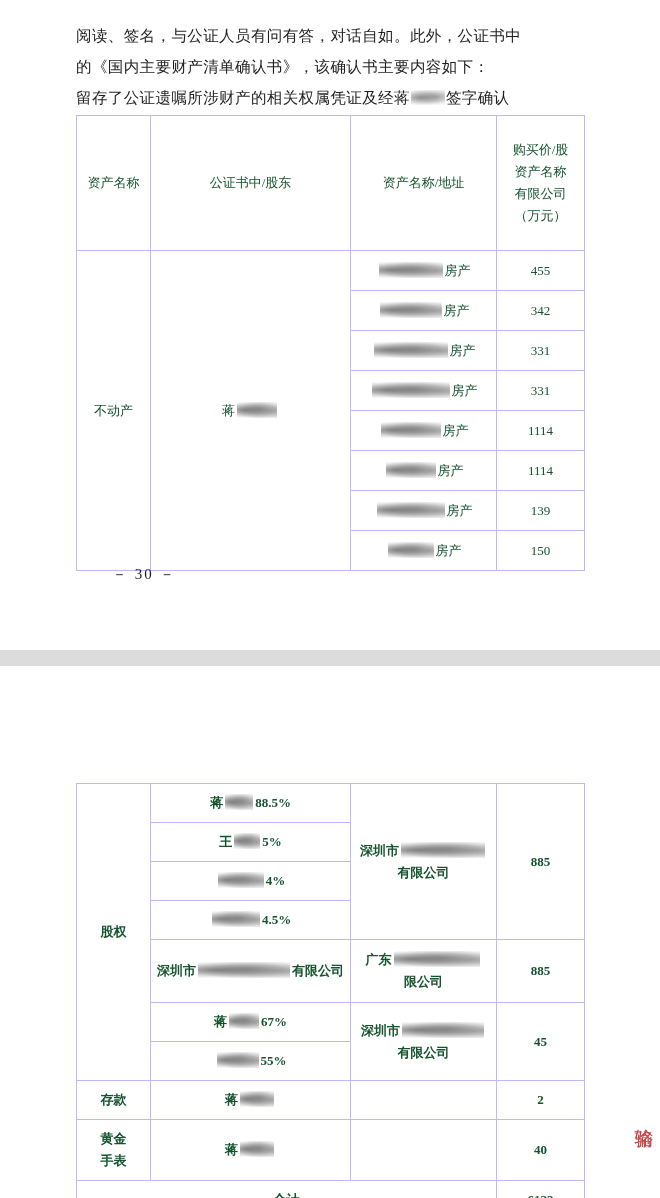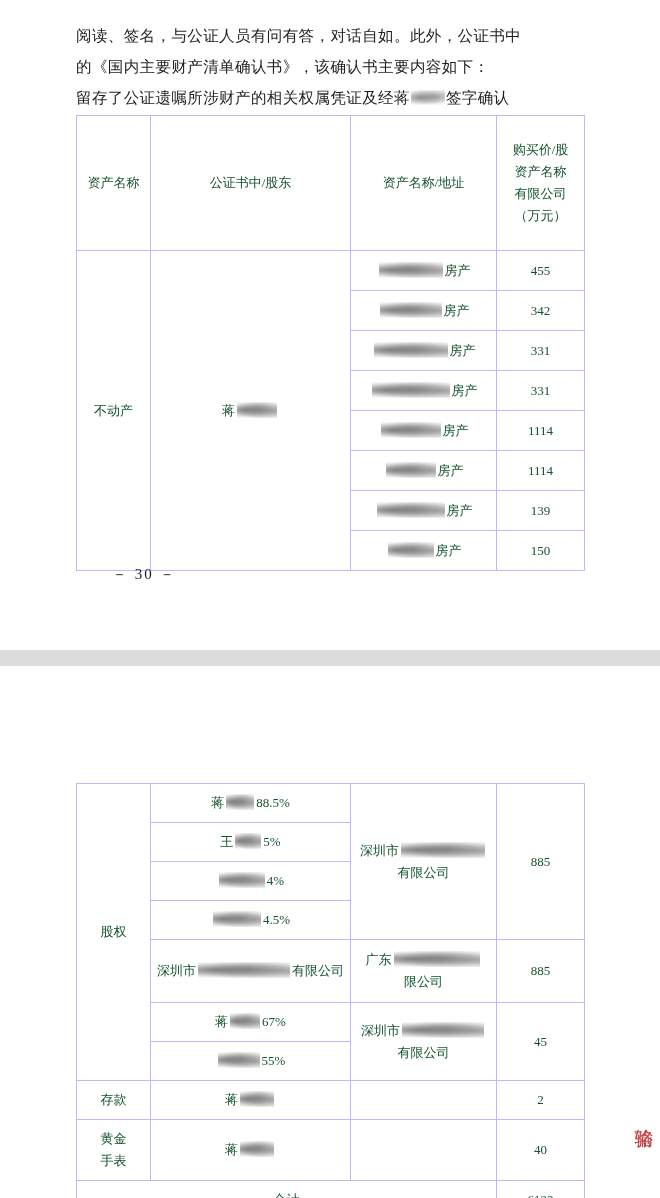--- a/index.html
+++ b/index.html
@@ -111,20 +111,21 @@
 
   
   .table2-wrap {
     position: absolute;
     top: 783px;
     left: 76px;
     width: 508px;
   }
   .t2 td {
     height: 34px;
+    font-weight: bold;
   }
 
   .stamp {
     position: absolute;
     top: 1078px;
     left: 630px;
     width: 26px;
     height: 72px;
     color: #b8272a;
     font-family: "Liberation Serif", serif;

